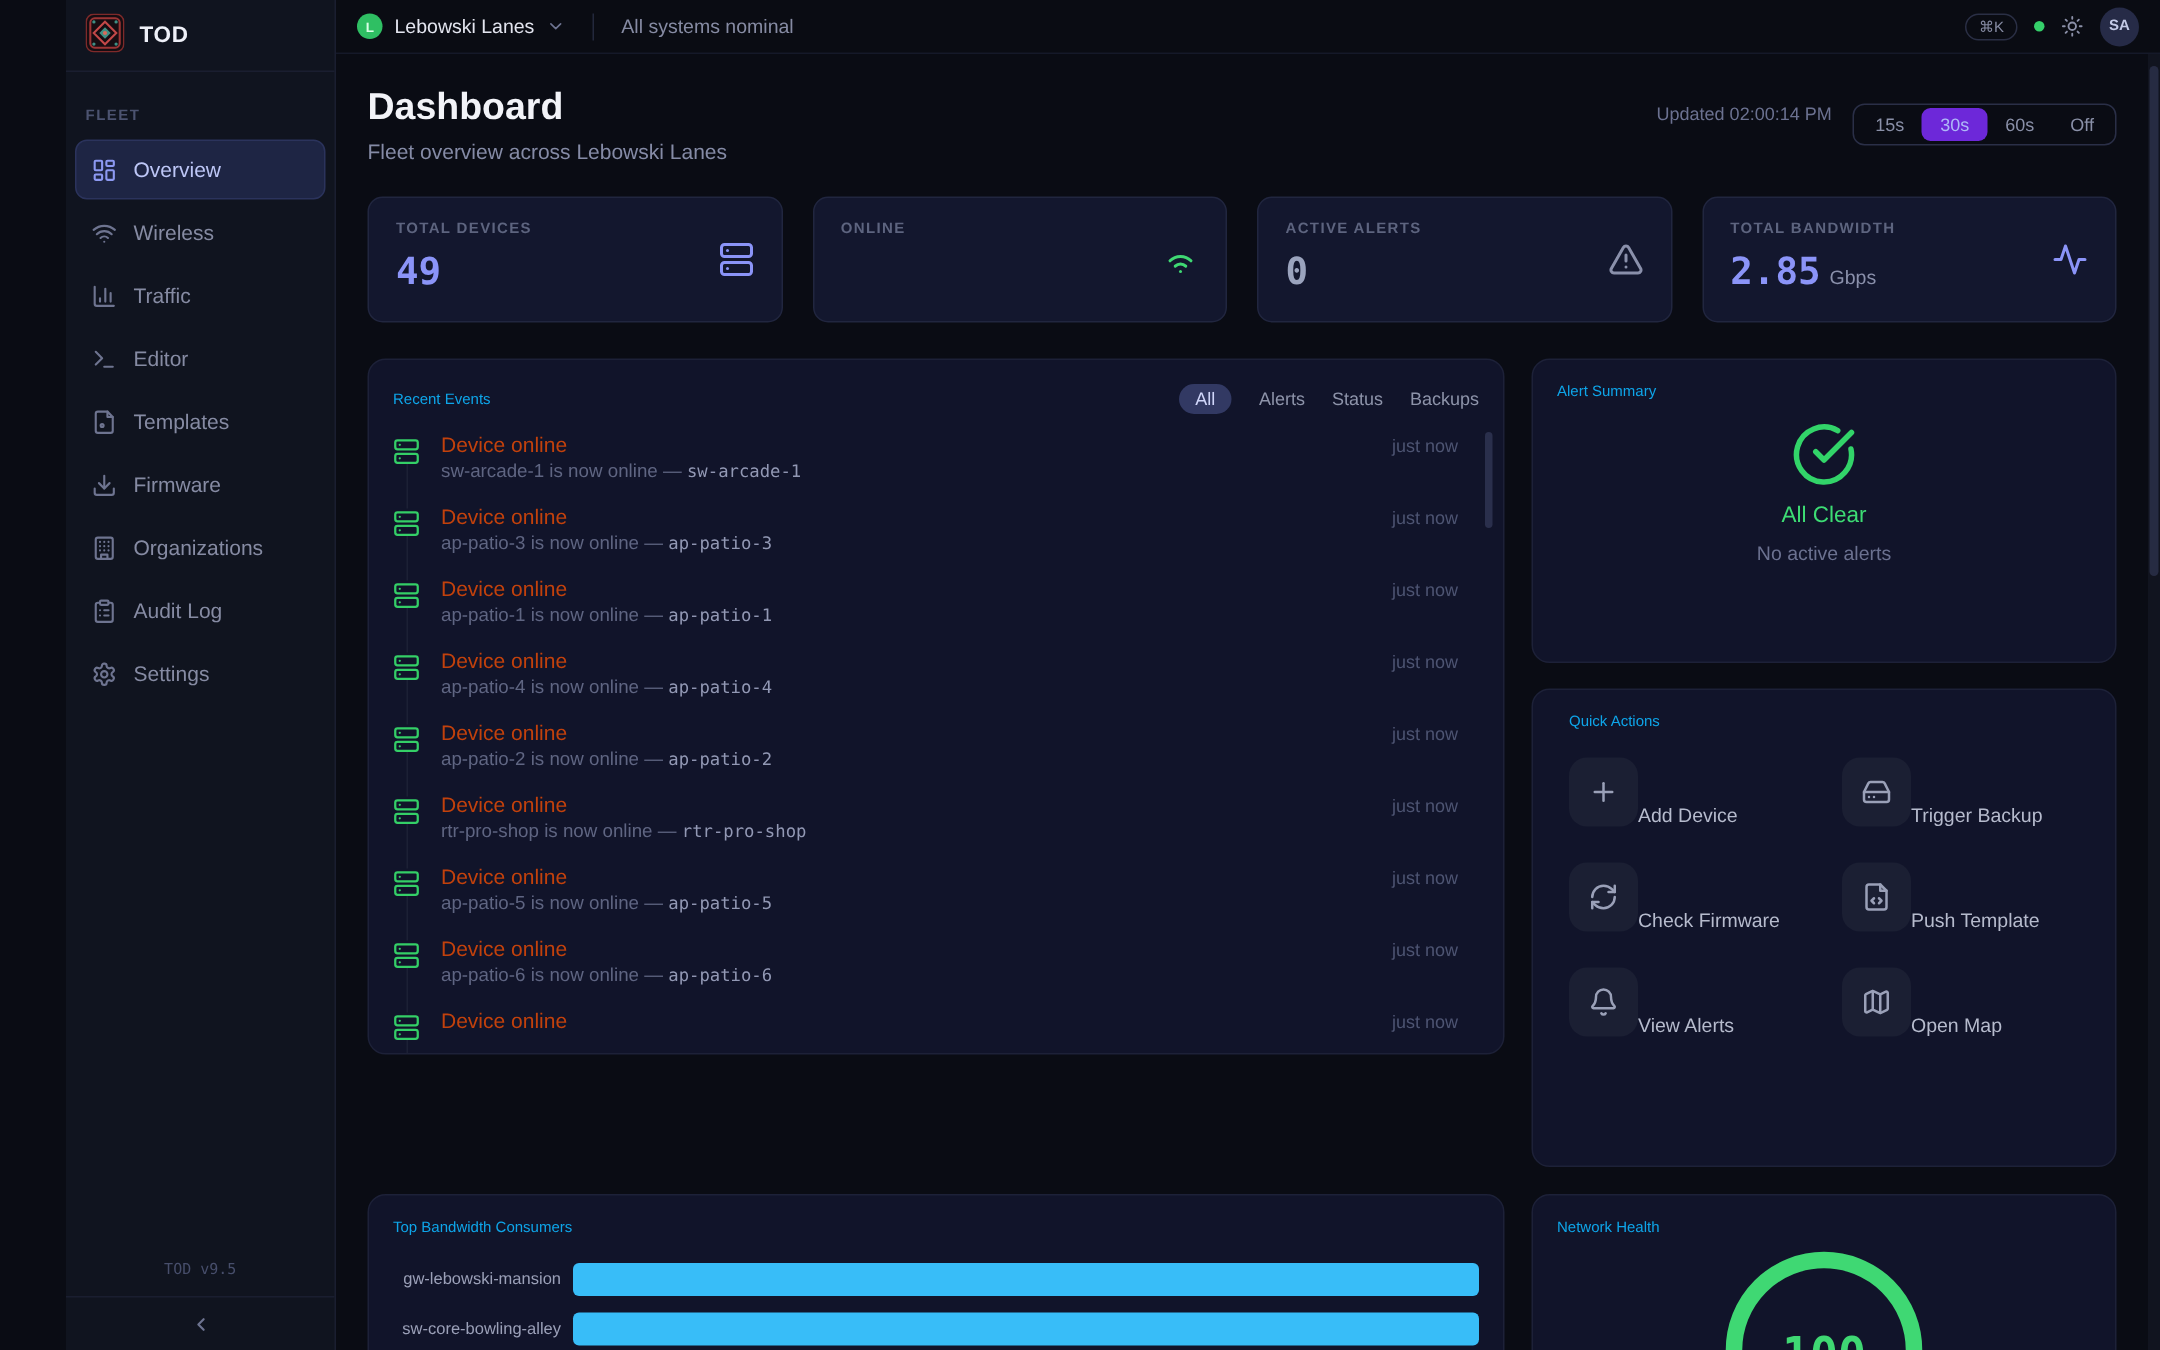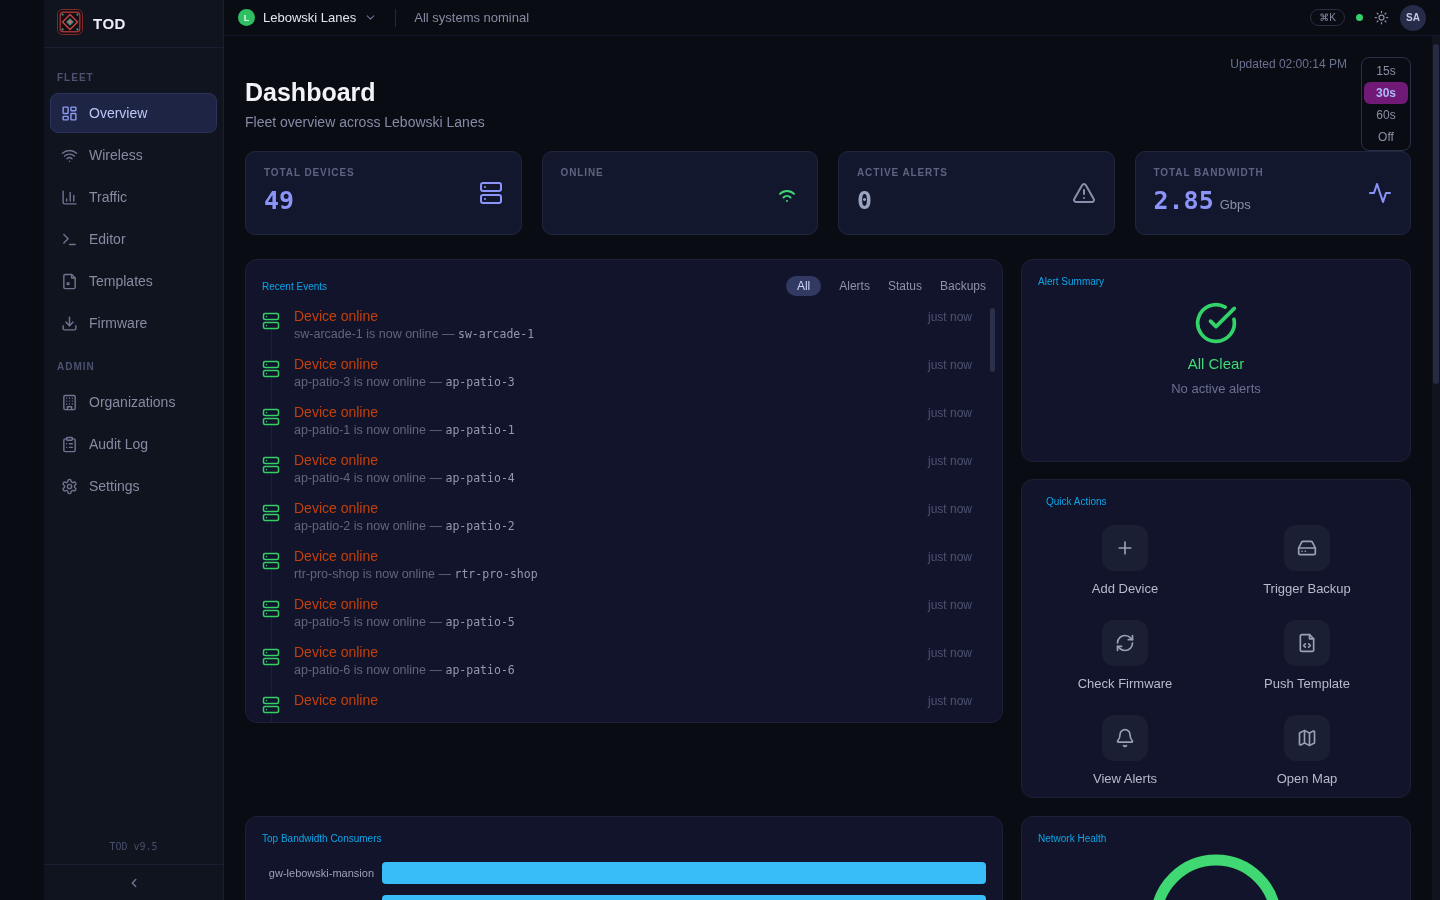--- a/index.html
+++ b/index.html
@@ -57,29 +57,29 @@
   .avatar { width:26px; height:26px; border-radius:50%; background:#262b47; color:#c3c9e6; font-size:10px; font-weight:bold; display:flex; align-items:center; justify-content:center; cursor:pointer; }
 
   .content { flex:1; padding:0 29px 0 21px; overflow:hidden; }
 
   
   .page-head { display:flex; align-items:center; justify-content:space-between; margin-top:21px; }
   .page-title { font-size:25px; font-weight:bold; color:#f2f3f8; }
   .page-sub { font-size:14px; color:#858ba6; margin-top:7px; }
   .head-right { display:flex; align-items:flex-start; gap:14px; }
   .updated { font-size:12px; color:#6b7190; }
-  .seg { display:flex; border:1px solid #2a2f47; border-radius:8px; padding:2px;flex-direction:column; }
+  .seg { display:flex; border:1px solid #2a2f47; border-radius:8px; padding:2px; }
   .seg button {
     background:none; border:none; color:#8a90a8; font-size:12px; font-family:inherit;
     padding:4px 12px; border-radius:6px; cursor:pointer;
   }
-  .seg button.active { background:#701a75; color:#aeb8f7;font-weight:bold; }
-
-  
-  .stats { display:grid; grid-template-columns:repeat(4,1fr); gap:20px; }
+  .seg button.active { background:#6d28d9; color:#aeb8f7; }
+
+  
+  .stats { display:grid; grid-template-columns:repeat(4,1fr); gap:20px; margin-top:22px; }
   .stat-card {
     background:#13172e; border:1px solid #21263f; border-radius:10px;
     height:84px; padding:15px 18px; position:relative;
   }
   .stat-label { font-size:10px; font-weight:bold; letter-spacing:0.9px; color:#5d647f; }
   .stat-value-row { margin-top:8px; display:flex; align-items:baseline; gap:6px; }
   .stat-value { font-size:25px; font-weight:bold; }
   .stat-unit { font-size:13px; color:#8a90ab; }
   .stat-icon { position:absolute; right:18px; top:50%; transform:translateY(-50%); }
   .stat-icon .ic { width:24px; height:24px; }
@@ -116,21 +116,21 @@
   .right-stack { display:flex; flex-direction:column; gap:17px; }
   .alert-card { height:203px; padding:16px; text-align:center; }
   .alert-card .panel-title { text-align:left; }
   .alert-ic { color:#32d469; margin-top:14px; }
   .alert-ic .ic { width:44px; height:44px; }
   .alert-status { font-size:15px; font-weight:500; color:#3ddc74; margin-top:10px; }
   .alert-detail { font-size:13px; color:#6b7190; margin-top:9px; }
 
   .qa-card { height:319px; padding:16px 24px; }
   .qa-grid { display:grid; grid-template-columns:1fr 1fr; column-gap:24px; row-gap:24px; margin-top:18px; }
-  .qa-item { display:flex; flex-direction:column; align-items:center; cursor:pointer; }
+  .qa-item { display:flex; flex-direction:row; align-items:flex-end; cursor:pointer; }
   .qa-tile { width:46px; height:46px; border-radius:12px; background:#1b1f33; display:flex; align-items:center; justify-content:center; color:#9aa0b8; }
   .qa-tile .ic { width:20px; height:20px; }
   .qa-label { font-size:13px; color:#b6bbcd; margin-top:10px; }
 
   
   .bw-card { height:280px; padding:16px; }
   .bw-rows { margin-top:18px; }
   .bw-row { display:flex; align-items:center; margin-bottom:11px; }
   .bw-label { width:112px; min-width:112px; text-align:right; font-size:11px; color:#9ba0b8; margin-right:8px; }
   .bw-bar { height:22px; border-radius:4px; background:#38bdf8; }
@@ -237,21 +237,20 @@
         <span class="ic-wrap">
           <svg class="ic" viewBox="0 0 24 24" fill="none" stroke="currentColor" stroke-width="2" stroke-linecap="round" stroke-linejoin="round">
               <path d="M21 15v4a2 2 0 0 1-2 2H5a2 2 0 0 1-2-2v-4"></path>
               <polyline points="7 10 12 15 17 10"></polyline>
               <line x1="12" x2="12" y1="15" y2="3"></line>
             </svg>
         </span>
         <span>Firmware</span>
       </div>
 
-      <div class="nav-section-label">ADMIN</div>
 
       <div class="nav-item">
         <span class="ic-wrap">
           <svg class="ic" viewBox="0 0 24 24" fill="none" stroke="currentColor" stroke-width="2" stroke-linecap="round" stroke-linejoin="round">
               <rect x="4" y="2" width="16" height="20" rx="2"></rect>
               <path d="M9 22v-4h6v4"></path>
               <path d="M8 6h.01M12 6h.01M16 6h.01M8 10h.01M12 10h.01M16 10h.01M8 14h.01M12 14h.01M16 14h.01"></path>
             </svg>
         </span>
         <span>Organizations</span>

